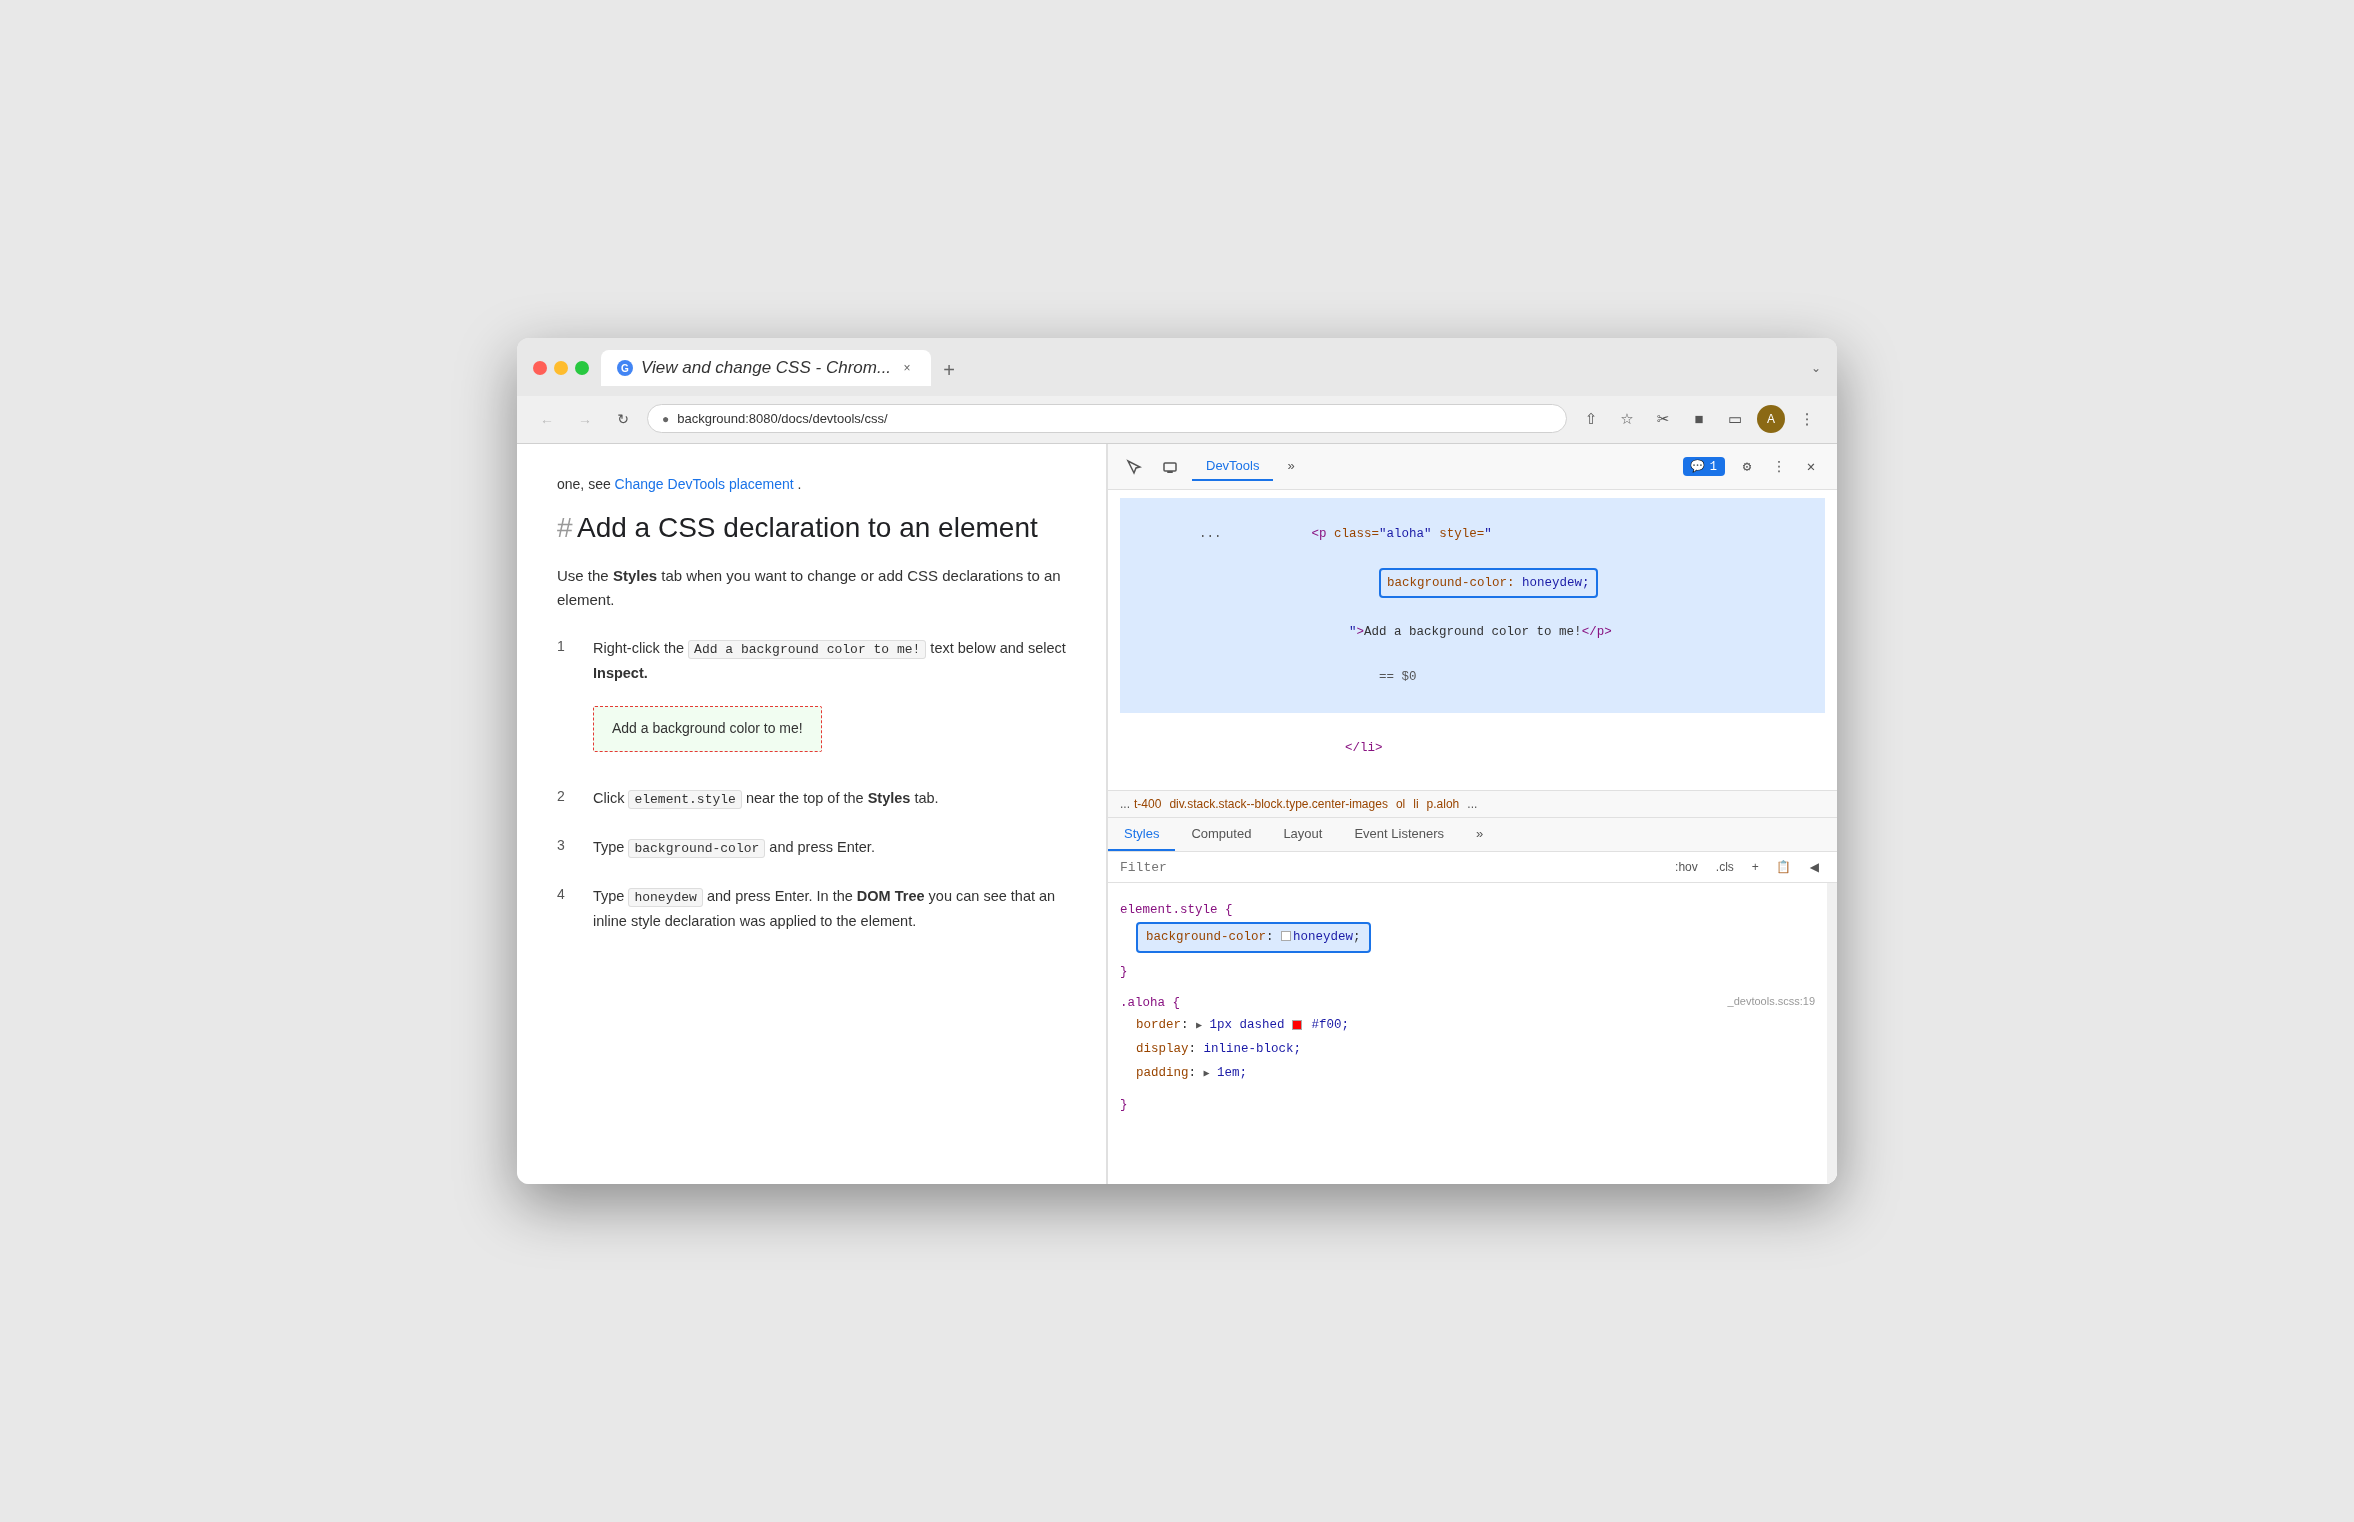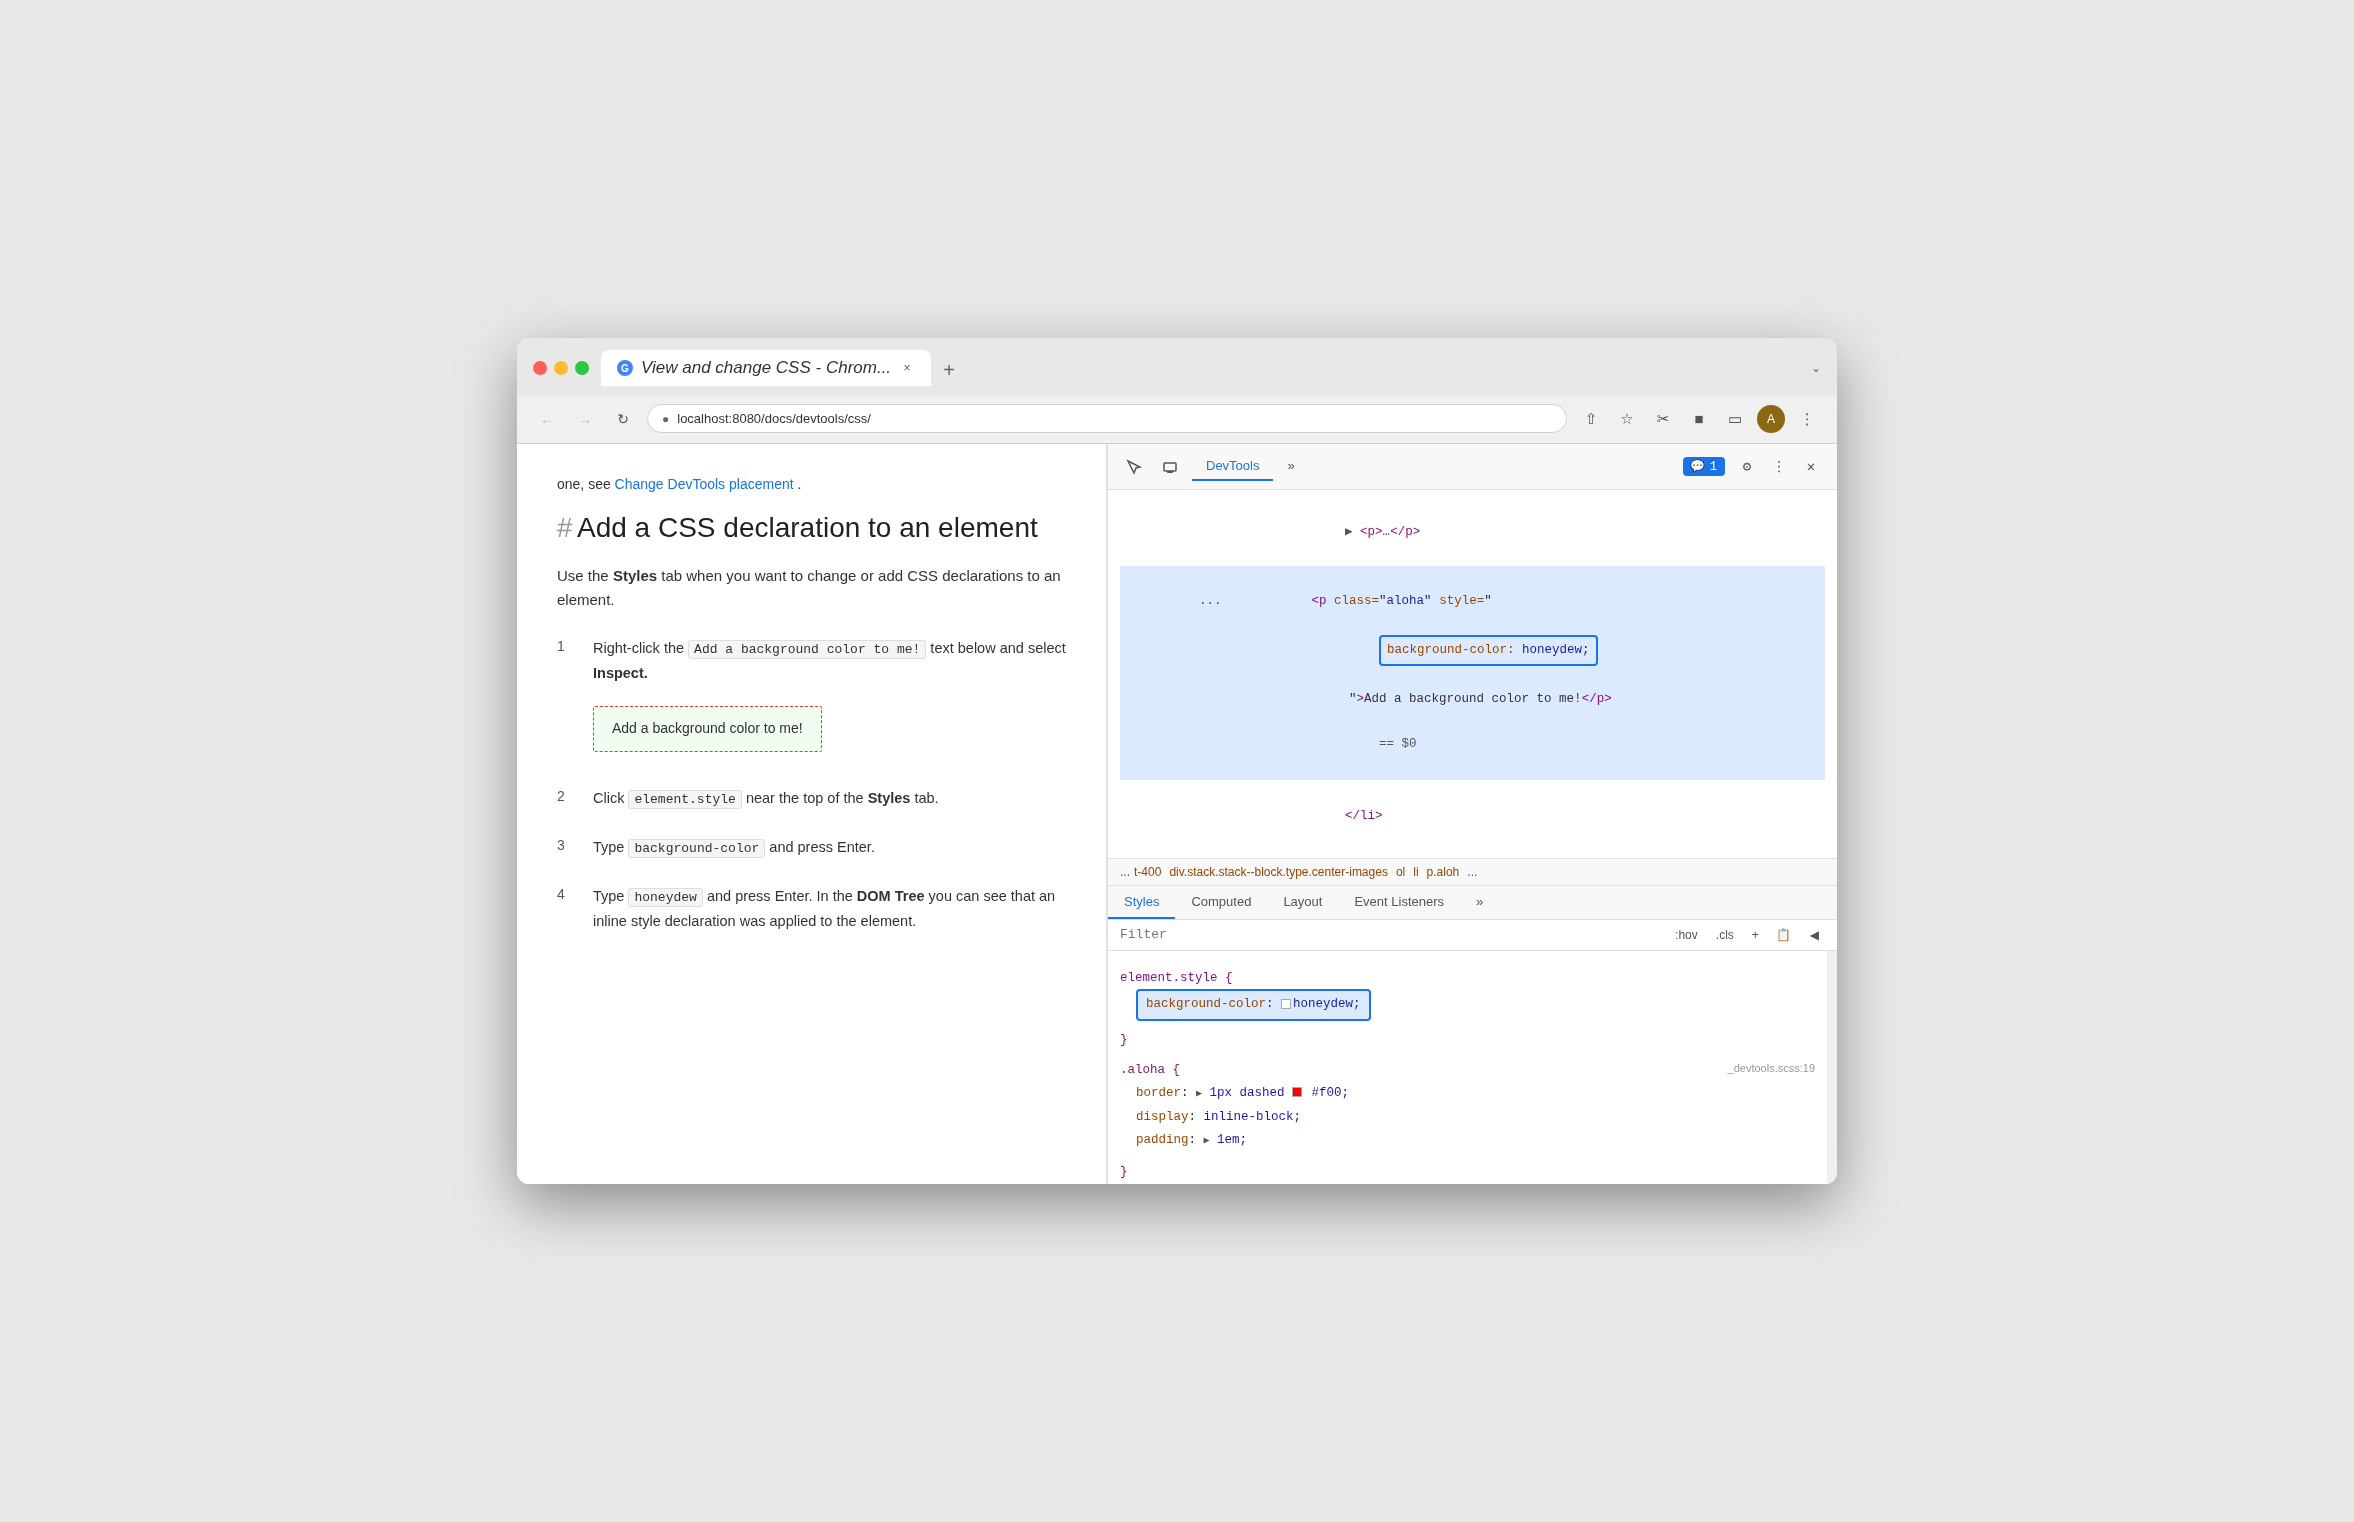--- a/index.html
+++ b/index.html
@@ -566,21 +566,21 @@
     </div>
     <div class="nav-btn disabled">
       <span>→</span>
     </div>
     <div class="nav-btn">
       <span>↻</span>
     </div>
 
     <div class="url-bar">
       <span class="url-lock">●</span>
-      <span>localhost:8080/docs/devtools/css/</span>
+      <span>background:8080/docs/devtools/css/</span>
     </div>
 
     <div class="toolbar-right">
       <div class="toolbar-icon">⇧</div>
       <div class="toolbar-icon">☆</div>
       <div class="toolbar-icon">✂</div>
       <div class="toolbar-icon">■</div>
       <div class="toolbar-icon">▭</div>
       <div class="avatar">A</div>
       <div class="toolbar-icon">⋮</div>
@@ -664,23 +664,20 @@
         </div>
 
         <div class="devtools-right-icons">
           <div class="devtools-icon-btn">⚙</div>
           <div class="devtools-icon-btn">⋮</div>
           <div class="devtools-icon-btn">✕</div>
         </div>
       </div>
 
       <div class="dom-tree">
-        <div class="dom-line">
-          &nbsp;&nbsp;&nbsp;&nbsp;&nbsp;&nbsp;&nbsp;&nbsp;&nbsp;&nbsp;&nbsp;&nbsp;&nbsp;&nbsp;&nbsp;&nbsp;&nbsp;&nbsp;&nbsp;&nbsp;<span style="color:#555;">▶</span> <span style="color:#881280;">&lt;p&gt;</span><span style="color:#333;">…</span><span style="color:#881280;">&lt;/p&gt;</span>
-        </div>
         <div class="dom-line dom-highlighted" style="padding: 2px 4px;">
           <span style="color:#555;">...</span>&nbsp;&nbsp;&nbsp;&nbsp;&nbsp;&nbsp;&nbsp;&nbsp;&nbsp;&nbsp;&nbsp;&nbsp;<span style="color:#881280;">&lt;p</span> <span style="color:#994500;">class=</span><span style="color:#1a1aa6;">"aloha"</span> <span style="color:#994500;">style=</span><span style="color:#1a1aa6;">"</span><br>
           &nbsp;&nbsp;&nbsp;&nbsp;&nbsp;&nbsp;&nbsp;&nbsp;&nbsp;&nbsp;&nbsp;&nbsp;&nbsp;&nbsp;&nbsp;&nbsp;&nbsp;&nbsp;&nbsp;&nbsp;&nbsp;&nbsp;&nbsp;&nbsp;<span class="highlighted-code" style="font-family: 'Courier New', monospace; font-size: 12.5px;"><span style="color:#994500;">background-color:</span> <span style="color:#1a1aa6;">honeydew;</span></span><br>
           &nbsp;&nbsp;&nbsp;&nbsp;&nbsp;&nbsp;&nbsp;&nbsp;&nbsp;&nbsp;&nbsp;&nbsp;&nbsp;&nbsp;&nbsp;&nbsp;&nbsp;&nbsp;&nbsp;&nbsp;<span style="color:#1a1aa6;">"</span><span style="color:#881280;">&gt;</span><span style="color:#333;">Add a background color to me!</span><span style="color:#881280;">&lt;/p&gt;</span><br>
           &nbsp;&nbsp;&nbsp;&nbsp;&nbsp;&nbsp;&nbsp;&nbsp;&nbsp;&nbsp;&nbsp;&nbsp;&nbsp;&nbsp;&nbsp;&nbsp;&nbsp;&nbsp;&nbsp;&nbsp;&nbsp;&nbsp;&nbsp;&nbsp;<span style="color:#555;">== $0</span>
         </div>
         <div class="dom-line" style="margin-top: 2px;">
           &nbsp;&nbsp;&nbsp;&nbsp;&nbsp;&nbsp;&nbsp;&nbsp;&nbsp;&nbsp;&nbsp;&nbsp;&nbsp;&nbsp;&nbsp;&nbsp;&nbsp;&nbsp;&nbsp;&nbsp;<span style="color:#881280;">&lt;/li&gt;</span>
         </div>
       </div>

